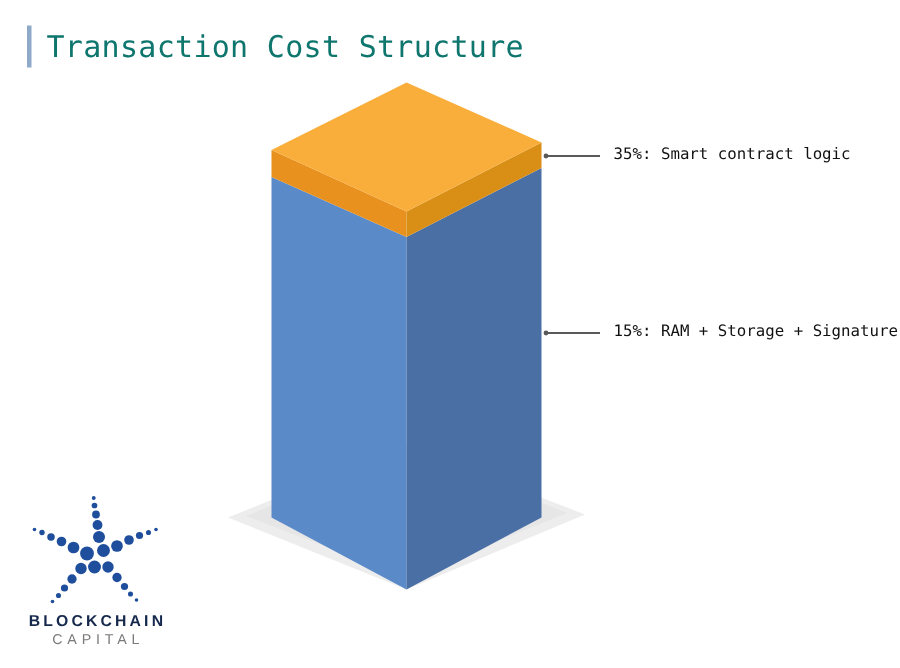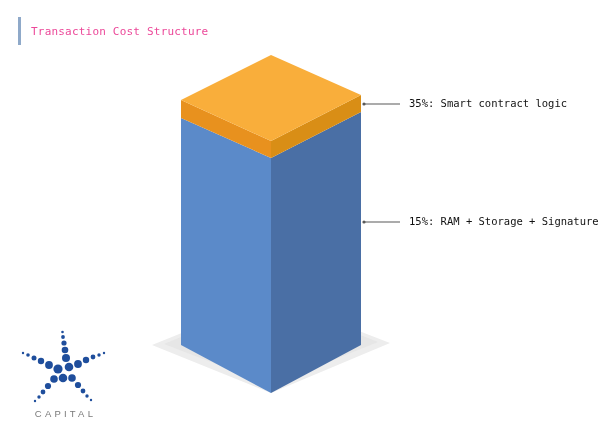--- a/index.html
+++ b/index.html
@@ -28,22 +28,22 @@
     height: 30px;
   }
   #title-accent {
     width: 3px;
     height: 28px;
     background: #8fa9c9;
     margin-right: 10px;
   }
   #page-title {
     font-family: "DejaVu Sans Mono", monospace;
-    font-size: 11px;
-    color: #ec4899;
+    font-size: 20px;
+    color: #0f766e;
     letter-spacing: 0.2px;
     white-space: nowrap;
     line-height: 1;
   }
 
   
   #diagram {
     position: absolute;
     left: 0;
     top: 0;
@@ -169,17 +169,18 @@
 
         <circle cx="64" cy="52" r="3.8"></circle>
         <circle cx="70" cy="59" r="3.1"></circle>
         <circle cx="75" cy="65" r="2.4"></circle>
         <circle cx="79" cy="70" r="1.7"></circle>
         <circle cx="83" cy="74" r="1.2"></circle>
       </g>
     </svg>
 
     <div id="logo-wordmark">
+      <span id="logo-primary">BLOCKCHAIN</span>
       <span id="logo-secondary">CAPITAL</span>
     </div>
   </div>
 
 </div>
 
 </body></html>

